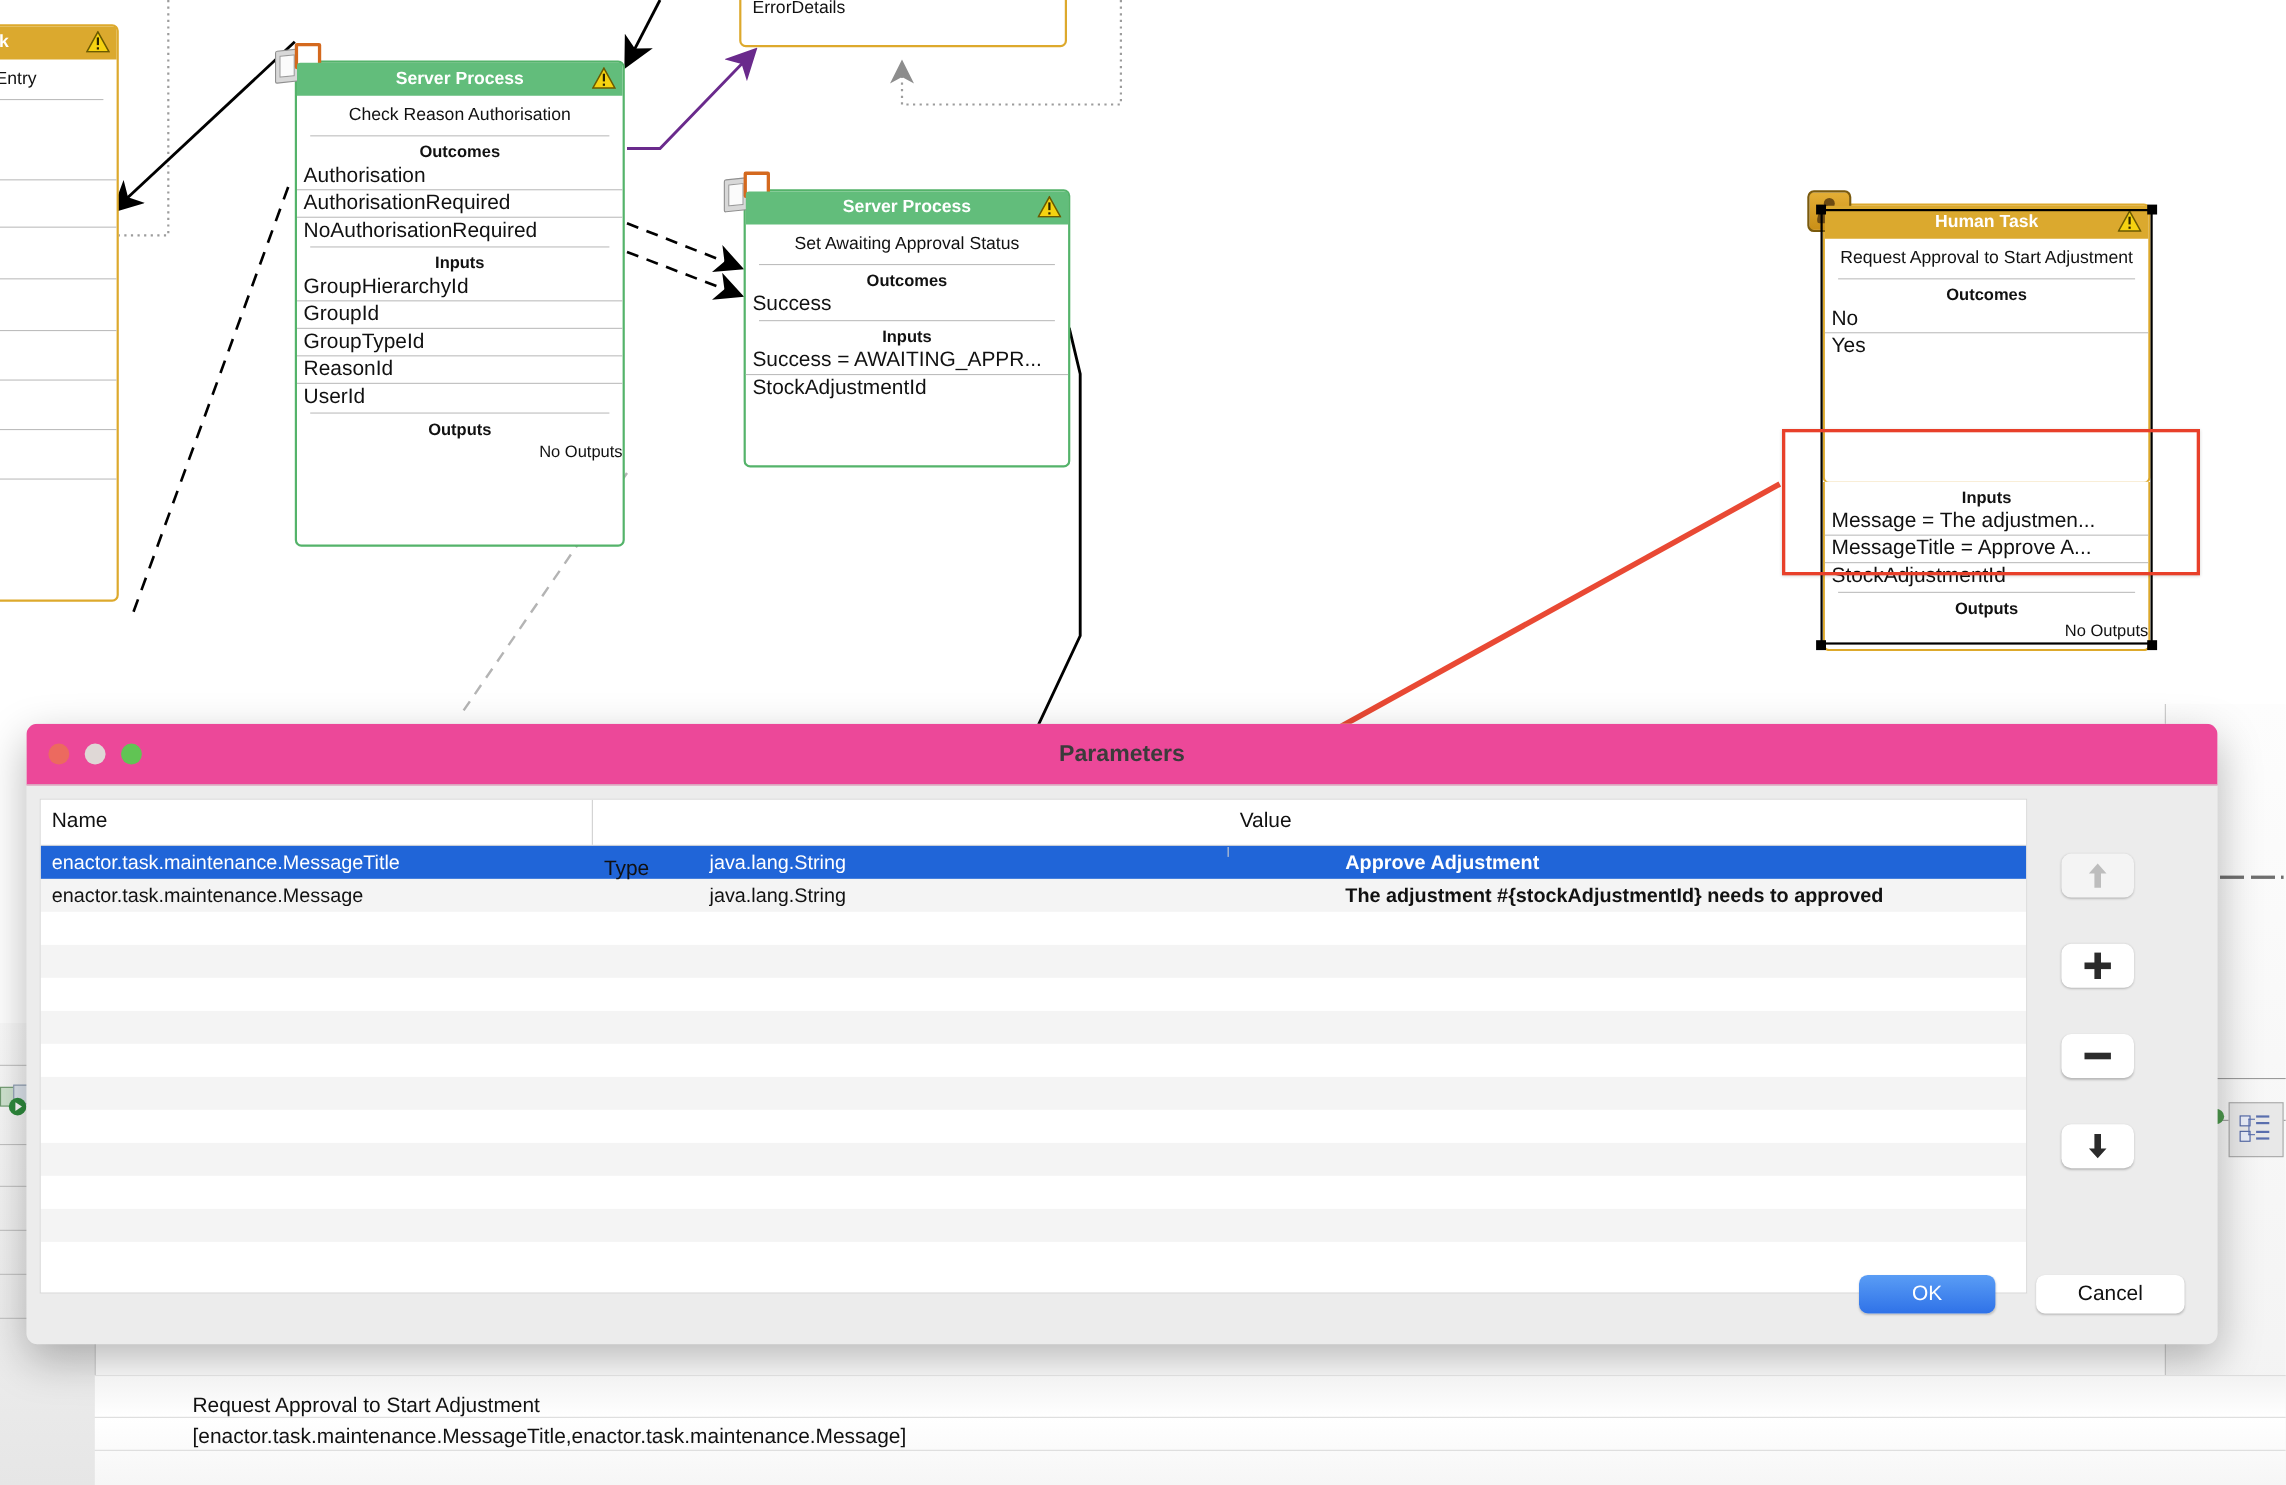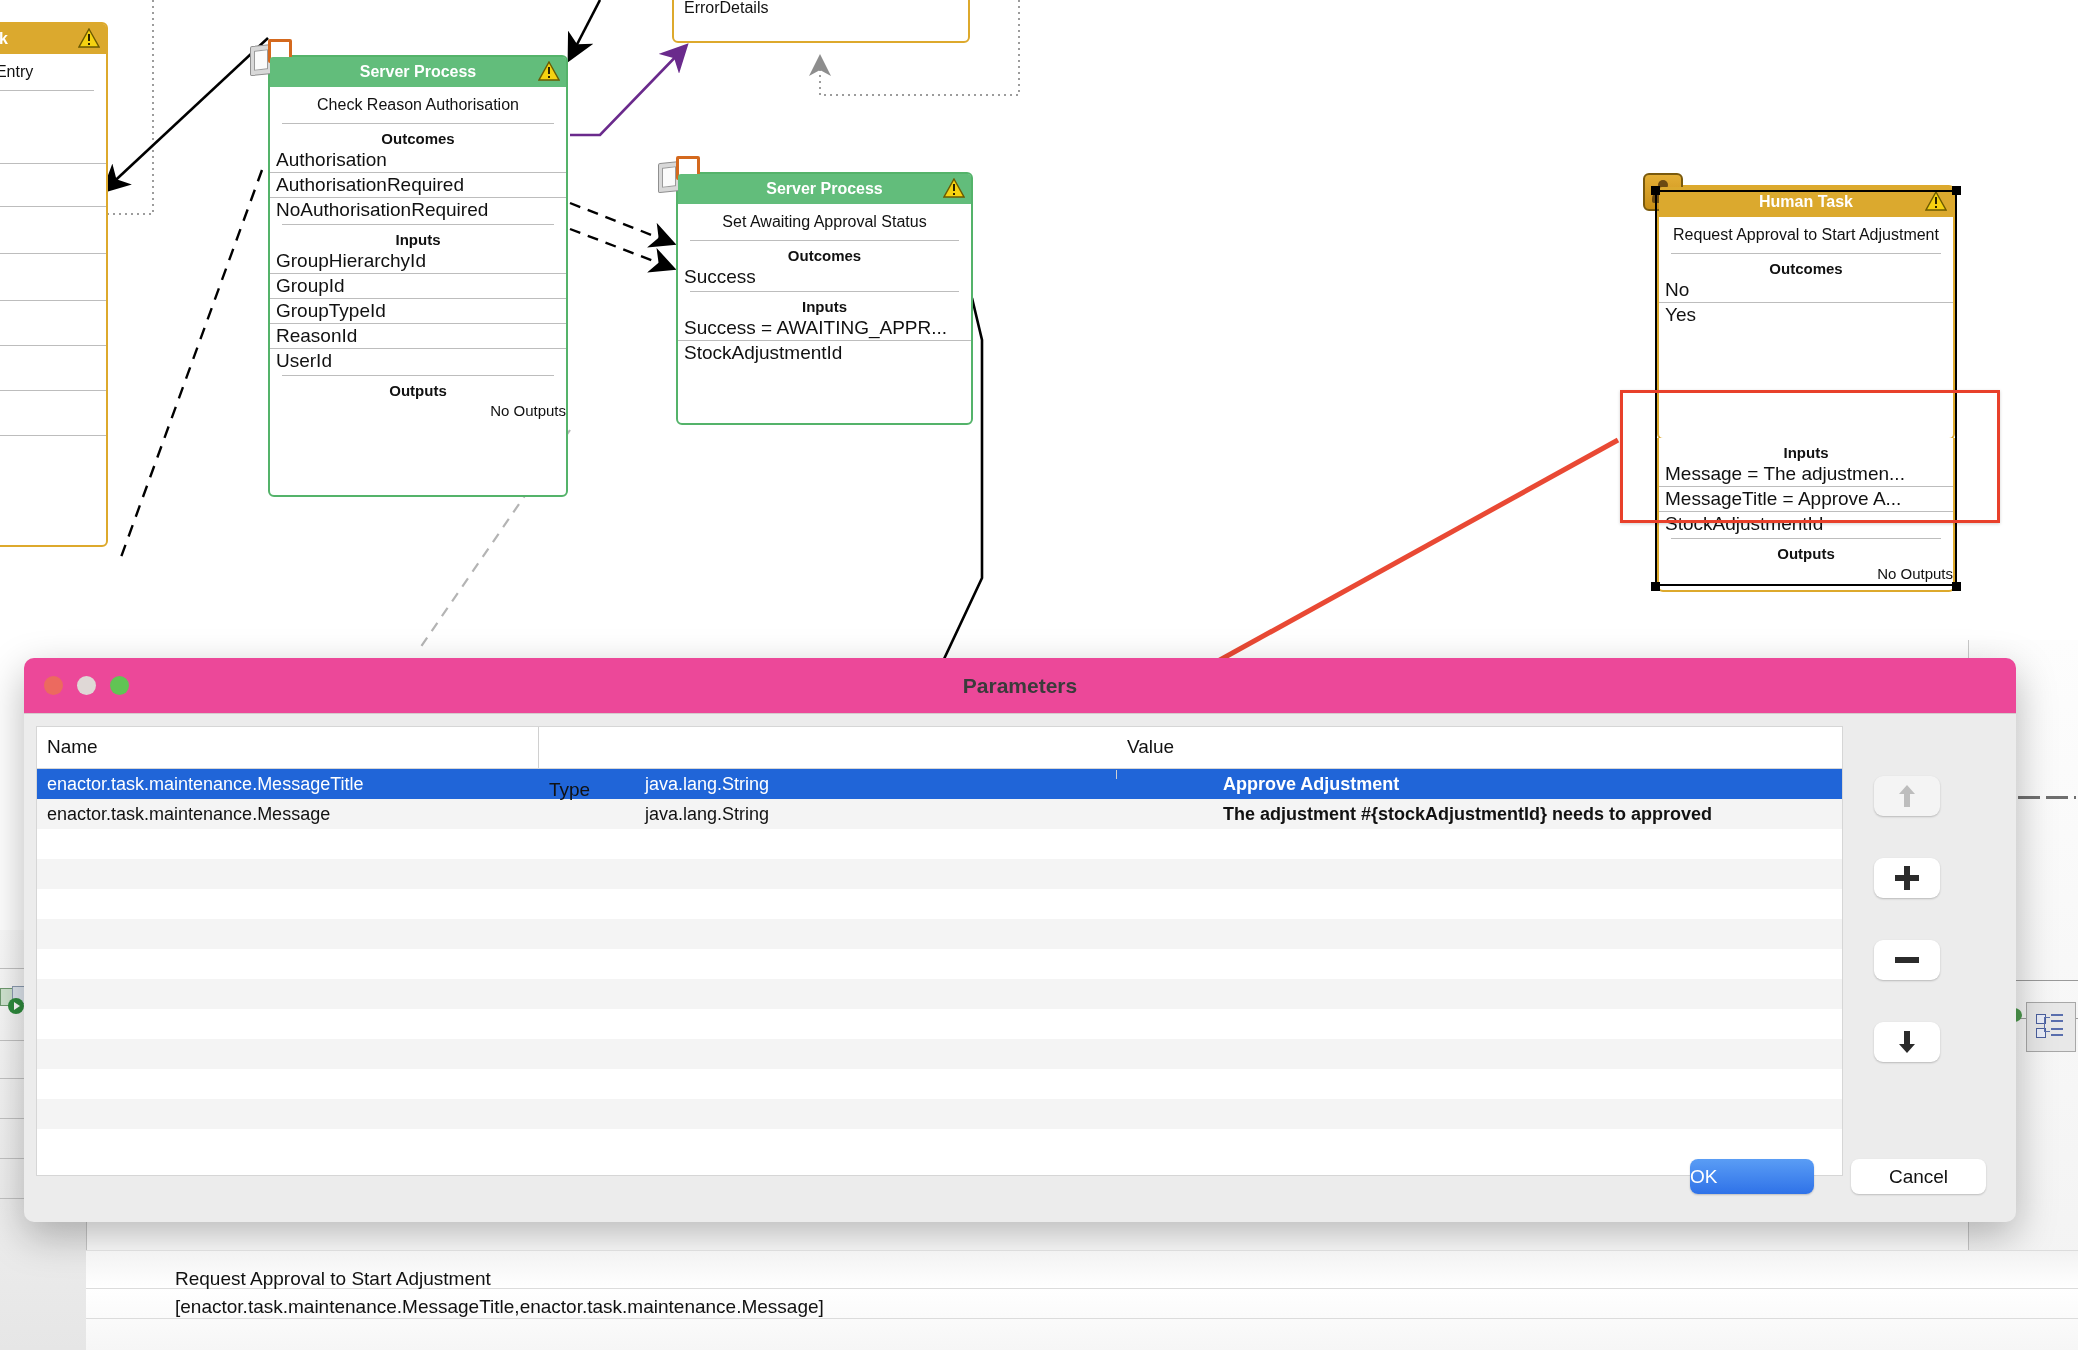--- a/index.html
+++ b/index.html
@@ -110,21 +110,21 @@
   .td.c3{flex:1;font-weight:bold;}
   .trow.sel .td{color:#fff;}
   .sbtn{width:66px;height:40px;border-radius:9px;background:#ffffff;
     box-shadow:0 1px 2px rgba(0,0,0,.22);display:flex;align-items:center;justify-content:center;
     position:absolute;left:0;}
   .sbtn.disabled{background:#f4f4f4;}
   .sbtn svg{display:block;}
 
   .okbtn{position:absolute;left:1690px;top:1159px;width:124px;height:35px;border-radius:8px;
     background:linear-gradient(180deg,#5a9df5,#2f72e8);display:flex;align-items:center;
-    justify-content:flex-start;color:#fff;font-size:19px;box-shadow:0 1px 2px rgba(0,0,0,.2);}
+    justify-content:center;color:#fff;font-size:19px;box-shadow:0 1px 2px rgba(0,0,0,.2);}
   .cancelbtn{position:absolute;left:1851px;top:1159px;width:135px;height:35px;border-radius:8px;
     background:#ffffff;display:flex;align-items:center;justify-content:center;color:#111;
     font-size:19px;box-shadow:0 1px 2px rgba(0,0,0,.2);}
 
   
   .bottomtext{position:absolute;left:175px;top:1265px;width:1700px;}
   .btrow{font-size:19px;color:#111;line-height:1.35;padding:1px 0;}
   .bt-band{position:absolute;left:86px;top:1250px;width:1992px;height:100px;
     background:linear-gradient(180deg,#f2f2f2,#ffffff 38%,#f6f6f6);}
   .bt-sep{position:absolute;left:86px;width:1992px;height:1px;background:#dcdcdc;}

